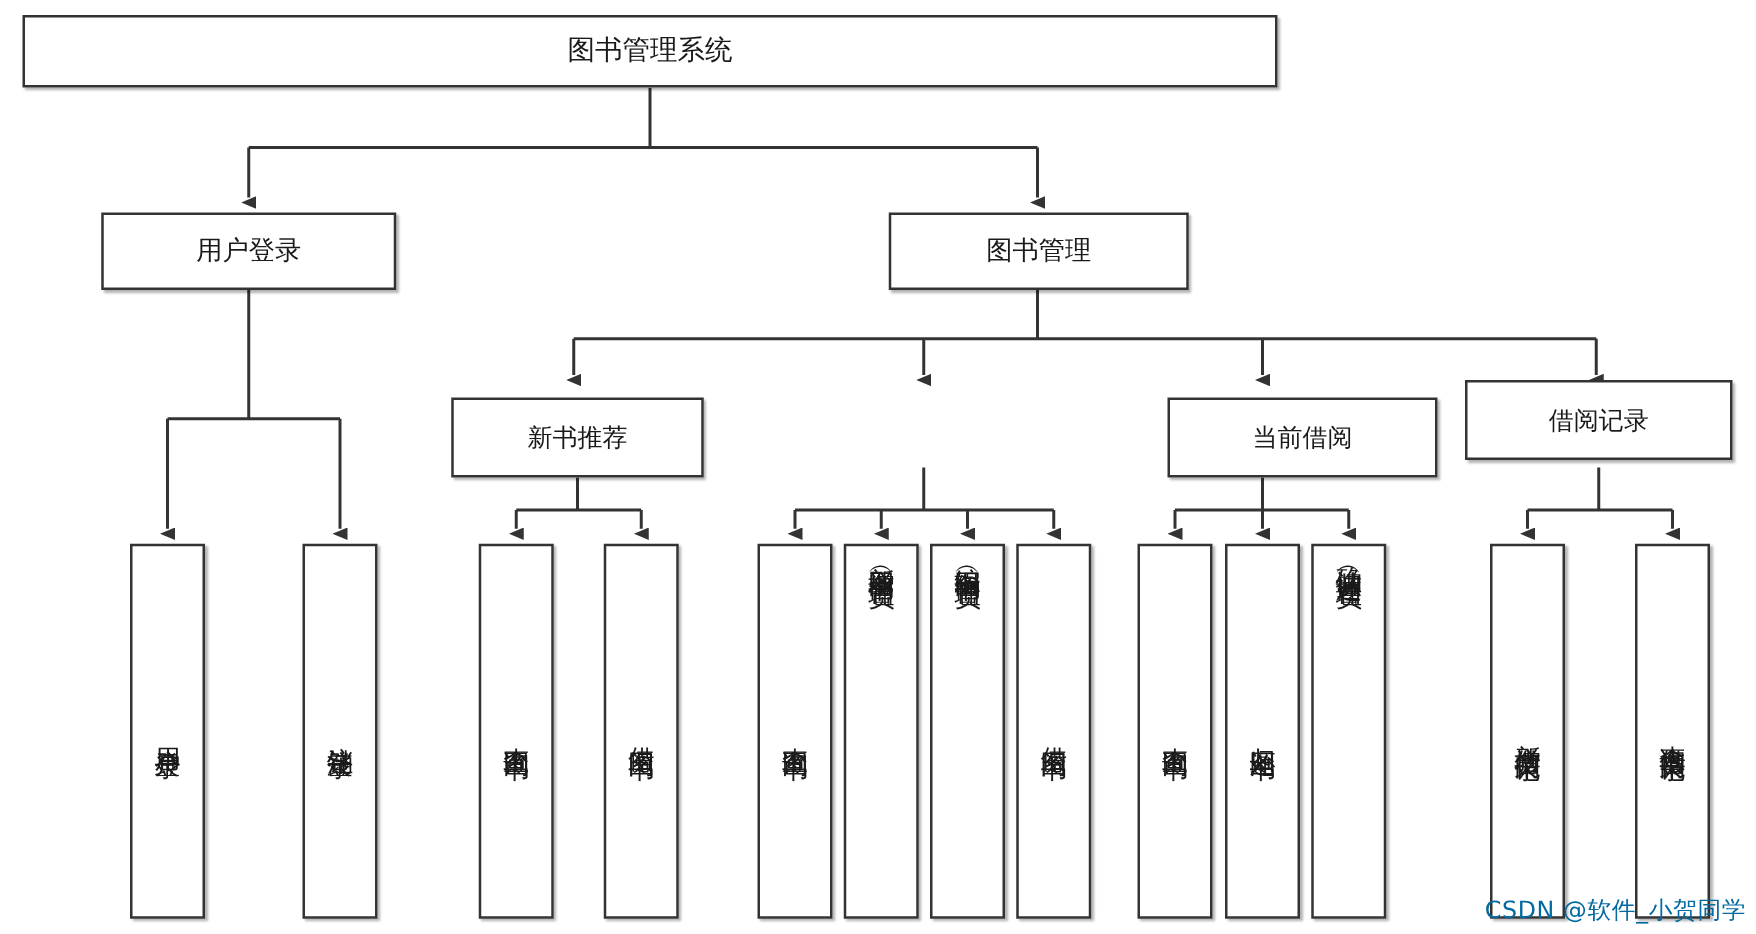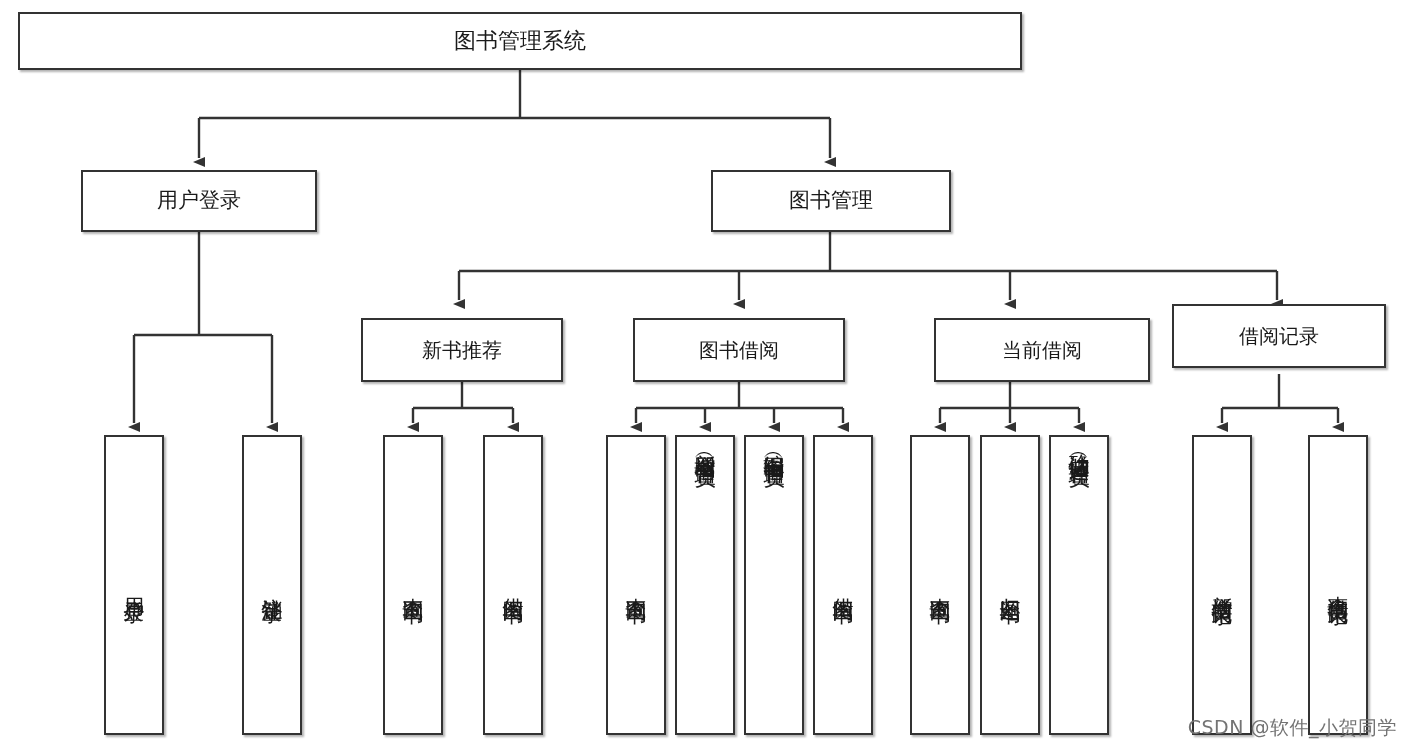--- a/index.html
+++ b/index.html
@@ -77,21 +77,21 @@
     align-items: flex-start;
   }
   .node.leaf.mid-text {
     align-items: center;
   }
   .watermark {
     position: absolute;
     right: 8px;
     bottom: 6px;
     font-size: 19px;
-    color: #737373;
+    color: #0369a1;
     letter-spacing: 0.5px;
     z-index: 5;
     white-space: nowrap;
   }
 </style>
 </head>
 <body>
 
 <div id="canvas">
 
@@ -152,23 +152,20 @@
   <div class="node lvl1" style="left:81px; top:170px; width:236px;">
     <span class="node-label">用户登录</span>
   </div>
   <div class="node lvl1" style="left:711px; top:170px; width:240px;">
     <span class="node-label">图书管理</span>
   </div>
 
   <div class="node lvl2" style="left:361px; top:318px; width:202px;">
     <span class="node-label">新书推荐</span>
   </div>
-  <div class="node lvl2" style="left:633px; top:318px; width:212px;">
-    <span class="node-label">图书借阅</span>
-  </div>
   <div class="node lvl2" style="left:934px; top:318px; width:216px;">
     <span class="node-label">当前借阅</span>
   </div>
   <div class="node lvl2" style="left:1172px; top:304px; width:214px;">
     <span class="node-label">借阅记录</span>
   </div>
 
   <div class="node leaf mid-text" style="left:104px;">
     <span class="node-label">用户登录</span>
   </div>

